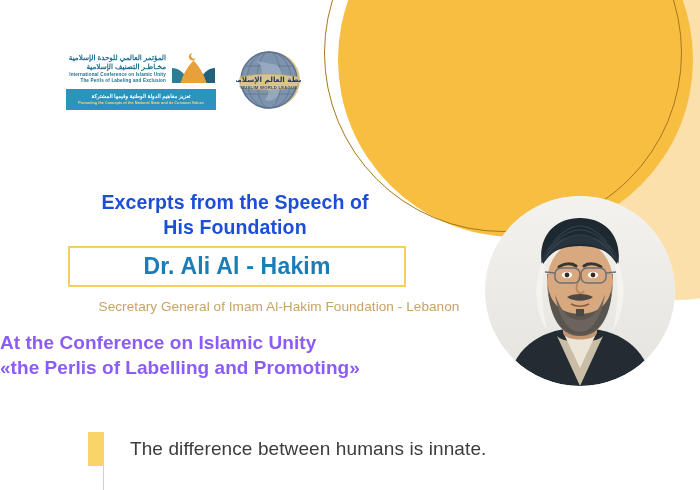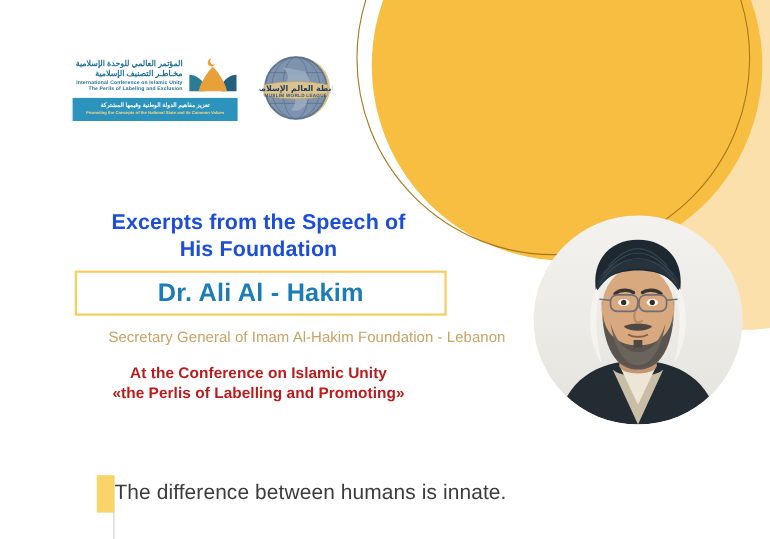--- a/index.html
+++ b/index.html
@@ -175,23 +175,22 @@
     font-size: 13.6px;
     letter-spacing: 0.05px;
     margin-left: 44px;
   }
 
   .conference {
     position: absolute;
     left: 0;
     top: 330px;
     width: 470px;
-    text-align: center;
-    color: #b91c1c;
-    font-size: 14px;
+    color: #8b5cf6;
+    font-size: 19px;
     font-weight: bold;
     line-height: 1.32;
     letter-spacing: 0.05px;
   }
 
   
   .portrait {
     position: absolute;
     left: 485px;
     top: 196px;
@@ -219,20 +218,21 @@
   }
   .quote-rule {
     position: absolute;
     left: 103px;
     top: 432px;
     width: 1px;
     height: 58px;
     background: #CFCFCF;
   }
   .quote-text {
+    margin-left: 26px;
     color: #3C3C3C;
     font-size: 19px;
     letter-spacing: 0.1px;
     white-space: nowrap;
   }
 </style>
 </head>
 <body>
 
 <div class="poster">

